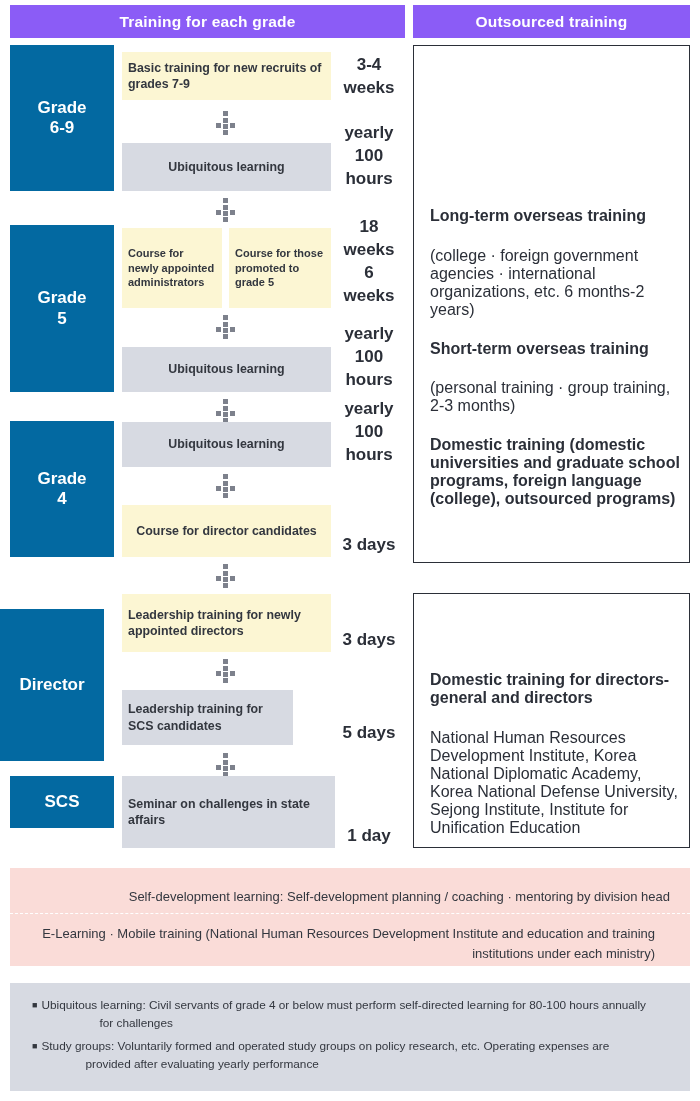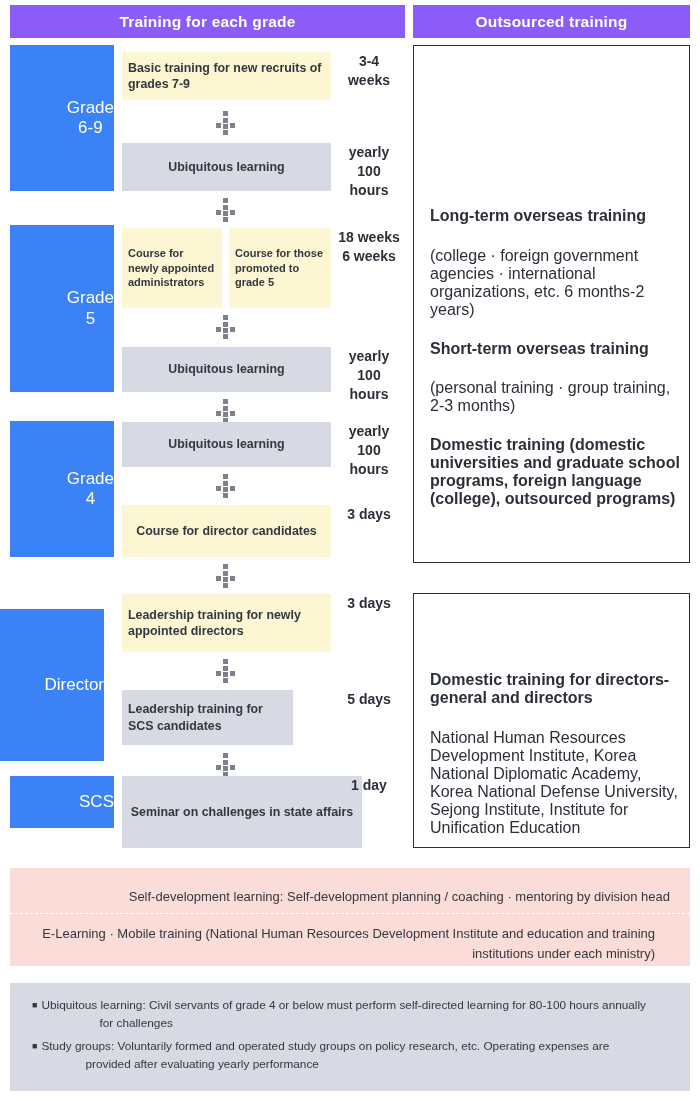--- a/index.html
+++ b/index.html
@@ -27,28 +27,28 @@
     font-size: 15.5px;
     letter-spacing: .2px;
     display: flex;
     align-items: center;
     justify-content: center;
     text-align: center;
   }
 
   
   .grade-block {
-    background: #3b82f6;
+    background: #0369a1;
     color: #ffffff;
-    font-weight: normal;
+    font-weight: bold;
     font-size: 17px;
     line-height: 1.18;
     display: flex;
     align-items: center;
-    justify-content: flex-end;
+    justify-content: center;
     text-align: center;
   }
 
   
   .box {
     display: flex;
     align-items: center;
     justify-content: center;
     text-align: left;
     font-weight: bold;
@@ -57,25 +57,25 @@
     color: #33373f;
     padding: 2px 6px;
   }
   .box.cream { background: #fcf6d3; }
   .box.gray  { background: #d7dae2; }
   .box.narrow { font-size: 11px; line-height: 1.36; }
 
   
   .dur {
     display: flex;
-    align-items: flex-start;
+    align-items: flex-end;
     justify-content: center;
     text-align: center;
     font-weight: bold;
-    font-size: 14px;
+    font-size: 17px;
     line-height: 1.35;
     color: #2b2f38;
     white-space: pre-line;
   }
 
   
   .arrow { width: 26px; height: 24px; }
   .arrow span {
     position: absolute;
     background: #7d818c;
@@ -285,21 +285,21 @@
   <span style="left:3px;top:12px;width:5px;height:5px;"></span>
   <span style="left:10px;top:13px;width:5px;height:5px;"></span>
   <span style="left:17px;top:12px;width:5px;height:5px;"></span>
   <span style="left:10px;top:19px;width:5px;height:5px;"></span>
 </div>
 
 <div class="abs grade-block" style="left:10px; top:776px; width:104px; height:52px;">
   <span>SCS</span>
 </div>
 
-<div class="abs box gray" style="left:122px; top:776px; width:240px; height:72px;">
+<div class="abs box gray" style="left:122px; top:776px; width:213px; height:72px;">
   <span>Seminar on challenges in state affairs</span>
 </div>
 <div class="abs dur" style="left:338px; top:776px; width:62px; height:72px;">
   <span>1 day</span>
 </div>
 
 <div class="abs panel" style="left:413px; top:45px; width:277px; height:518px;">
 </div>
 <div class="abs" style="left:430px; top:186px; width:250px;">
   <h4>Long-term overseas training</h4>

